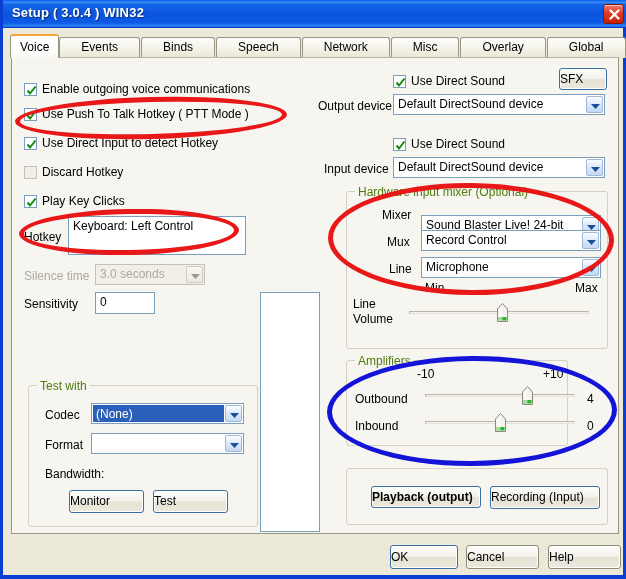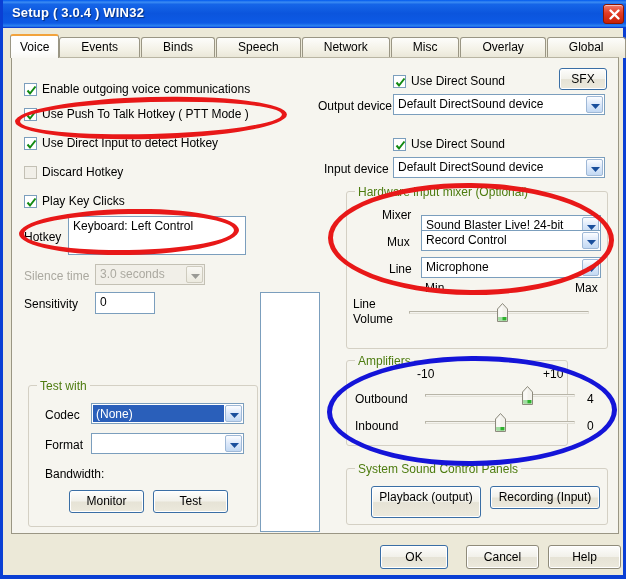--- a/index.html
+++ b/index.html
@@ -169,21 +169,20 @@
     font-size: 12px; color: #000; white-space: nowrap;
   }
 
   .btn {
     position: absolute;
     background: linear-gradient(to bottom, #fdfdfc 0%, #f2f1ea 48%, #e6e3d6 52%, #ece9dc 100%);
     border: 1px solid #8f8b7a;
     border-radius: 3px;
     font-size: 12px;
     color: #000;
-    text-align: center;
     cursor: pointer;
     box-shadow: inset 0 0 0 1px #ffffff;
   }
   .btn.def { border: 1px solid #3a6ea5; box-shadow: inset 0 0 0 1px #ffffff; }
 
   .group {
     position: absolute;
     border: 1px solid #d4d0c4;
     border-radius: 3px;
   }
@@ -467,28 +466,27 @@
             <path d="M0.5 6 L5.5 0.5 L10.5 6 L10.5 18.5 L0.5 18.5 Z" fill="#f3f2ec" stroke="#8d8a7d"></path>
             <path d="M1.5 14 L9.5 14 L9.5 17.5 L1.5 17.5 Z" fill="#2db22d"></path>
             <path d="M1.6 6.6 L5.5 2.0 L5.5 17.5 L1.6 17.5 Z" fill="#ffffff" opacity="0.55"></path>
           </svg>
         </div>
       </div>
       <div class="lbl" style="left:240px; top:58px;">0</div>
     </div>
 
     <div class="group" style="left:334px; top:410px; width:262px; height:57px;">
-      <span class="cap">System Sound Control Panels</span>
-      <div class="btn def" style="left:24px; top:17px; width:110px; height:32px; line-height:21px;">Playback (output)</div>
+      <div class="btn def" style="left:24px; top:17px; width:110px; height:22px; line-height:21px;font-weight:bold;">Playback (output)</div>
       <div class="btn def" style="left:143px; top:17px; width:110px; height:23px; line-height:21px;">Recording (Input)</div>
     </div>
 
   </div>
 
-  <div class="btn def" style="left:377px; top:545px; width:68px; height:24px; line-height:22px;">OK</div>
+  <div class="btn def" style="left:387px; top:545px; width:68px; height:24px; line-height:22px;">OK</div>
   <div class="btn" style="left:463px; top:545px; width:73px; height:24px; line-height:22px;">Cancel</div>
   <div class="btn" style="left:545px; top:545px; width:73px; height:24px; line-height:22px;">Help</div>
 
   <div id="annots">
     <div class="ell red" style="left:12px; top:97px; width:272px; height:42px; transform:rotate(-1.5deg);"></div>
     <div class="ell red" style="left:16px; top:209px; width:220px; height:46px; transform:rotate(-1deg);"></div>
     <div class="ell red" style="left:325px; top:183px; width:286px; height:112px; transform:rotate(0.5deg);"></div>
     <div class="ell blue" style="left:324px; top:356px; width:290px; height:110px; transform:rotate(-0.5deg);"></div>
   </div>
 

